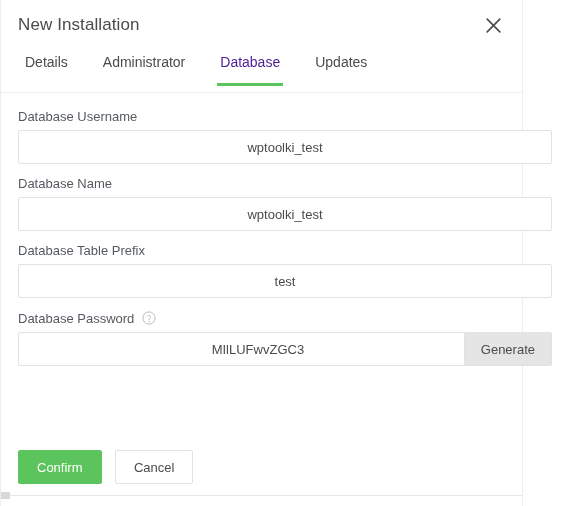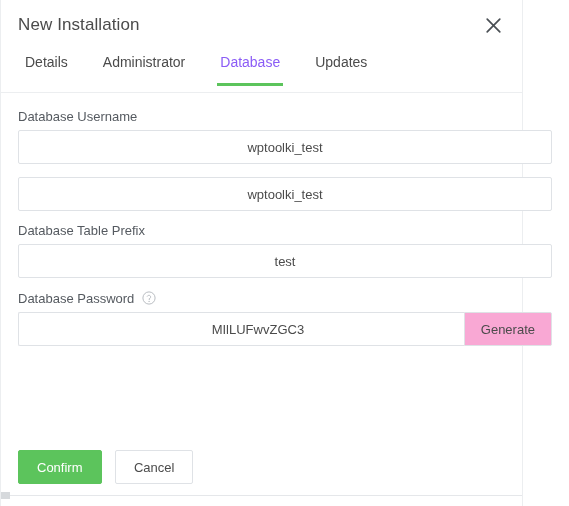--- a/index.html
+++ b/index.html
@@ -68,21 +68,21 @@
     position: relative;
     font-size: 14px;
     color: #4b4b4b;
     padding: 6px 0 0 0;
     margin-right: 35px;
     cursor: pointer;
     line-height: 1;
     white-space: nowrap;
   }
   .tab:last-child { margin-right: 0; }
-  .tab.active { color: #8b5cf6; }
+  .tab.active { color: #4c1d95; }
   .tab.active::after {
     content: "";
     position: absolute;
     left: -3px;
     right: -3px;
     bottom: -17px;
     height: 3px;
     background: #5cc45c;
   }
 
@@ -135,21 +135,21 @@
     border-right: none;
     border-radius: 2px 0 0 2px;
     padding-left: 44px;
   }
   .generate-btn {
     flex: 0 0 auto;
     height: 34px;
     box-sizing: border-box;
     border: 1px solid #dfe2e6;
     border-radius: 0 2px 2px 0;
-    background: #f9a8d4;
+    background: #e5e5e5;
     color: #4b4b4b;
     font-family: "Liberation Sans", sans-serif;
     font-size: 13px;
     padding: 0 16px;
     cursor: pointer;
     line-height: 1;
   }
 
   
   .dialog-footer {
@@ -233,20 +233,23 @@
     <div class="field">
       <div class="field-label">
         <span>Database Username</span>
       </div>
       <div class="input-wrap">
         <input class="text-input" type="text" value="wptoolki_test" style="">
       </div>
     </div>
 
     <div class="field">
+      <div class="field-label">
+        <span>Database Name</span>
+      </div>
       <div class="input-wrap">
         <input class="text-input" type="text" value="wptoolki_test" style="">
       </div>
     </div>
 
     <div class="field">
       <div class="field-label">
         <span>Database Table Prefix</span>
       </div>
       <div class="input-wrap">

